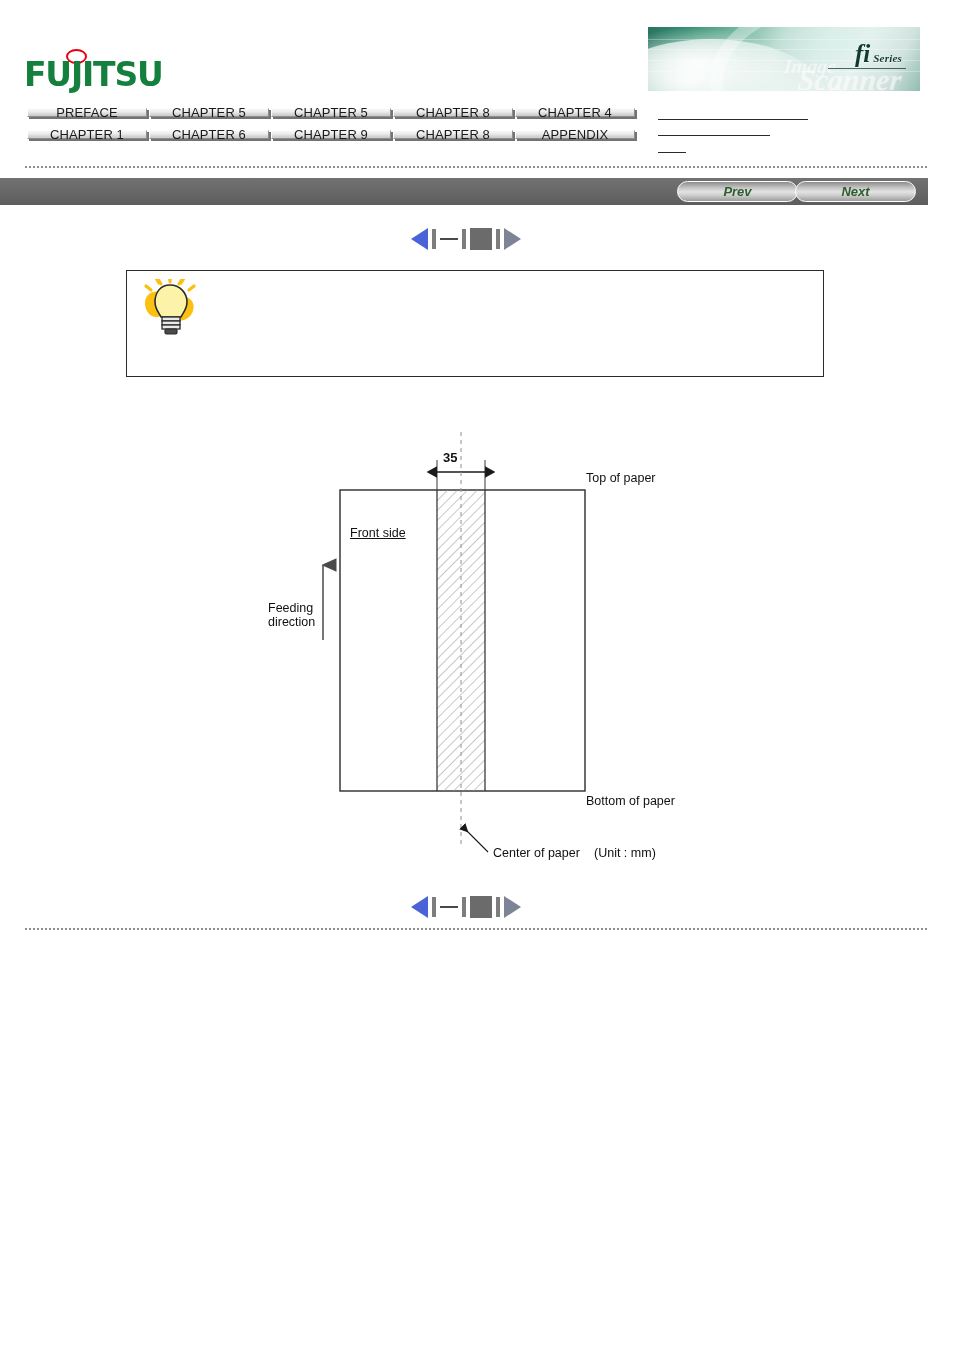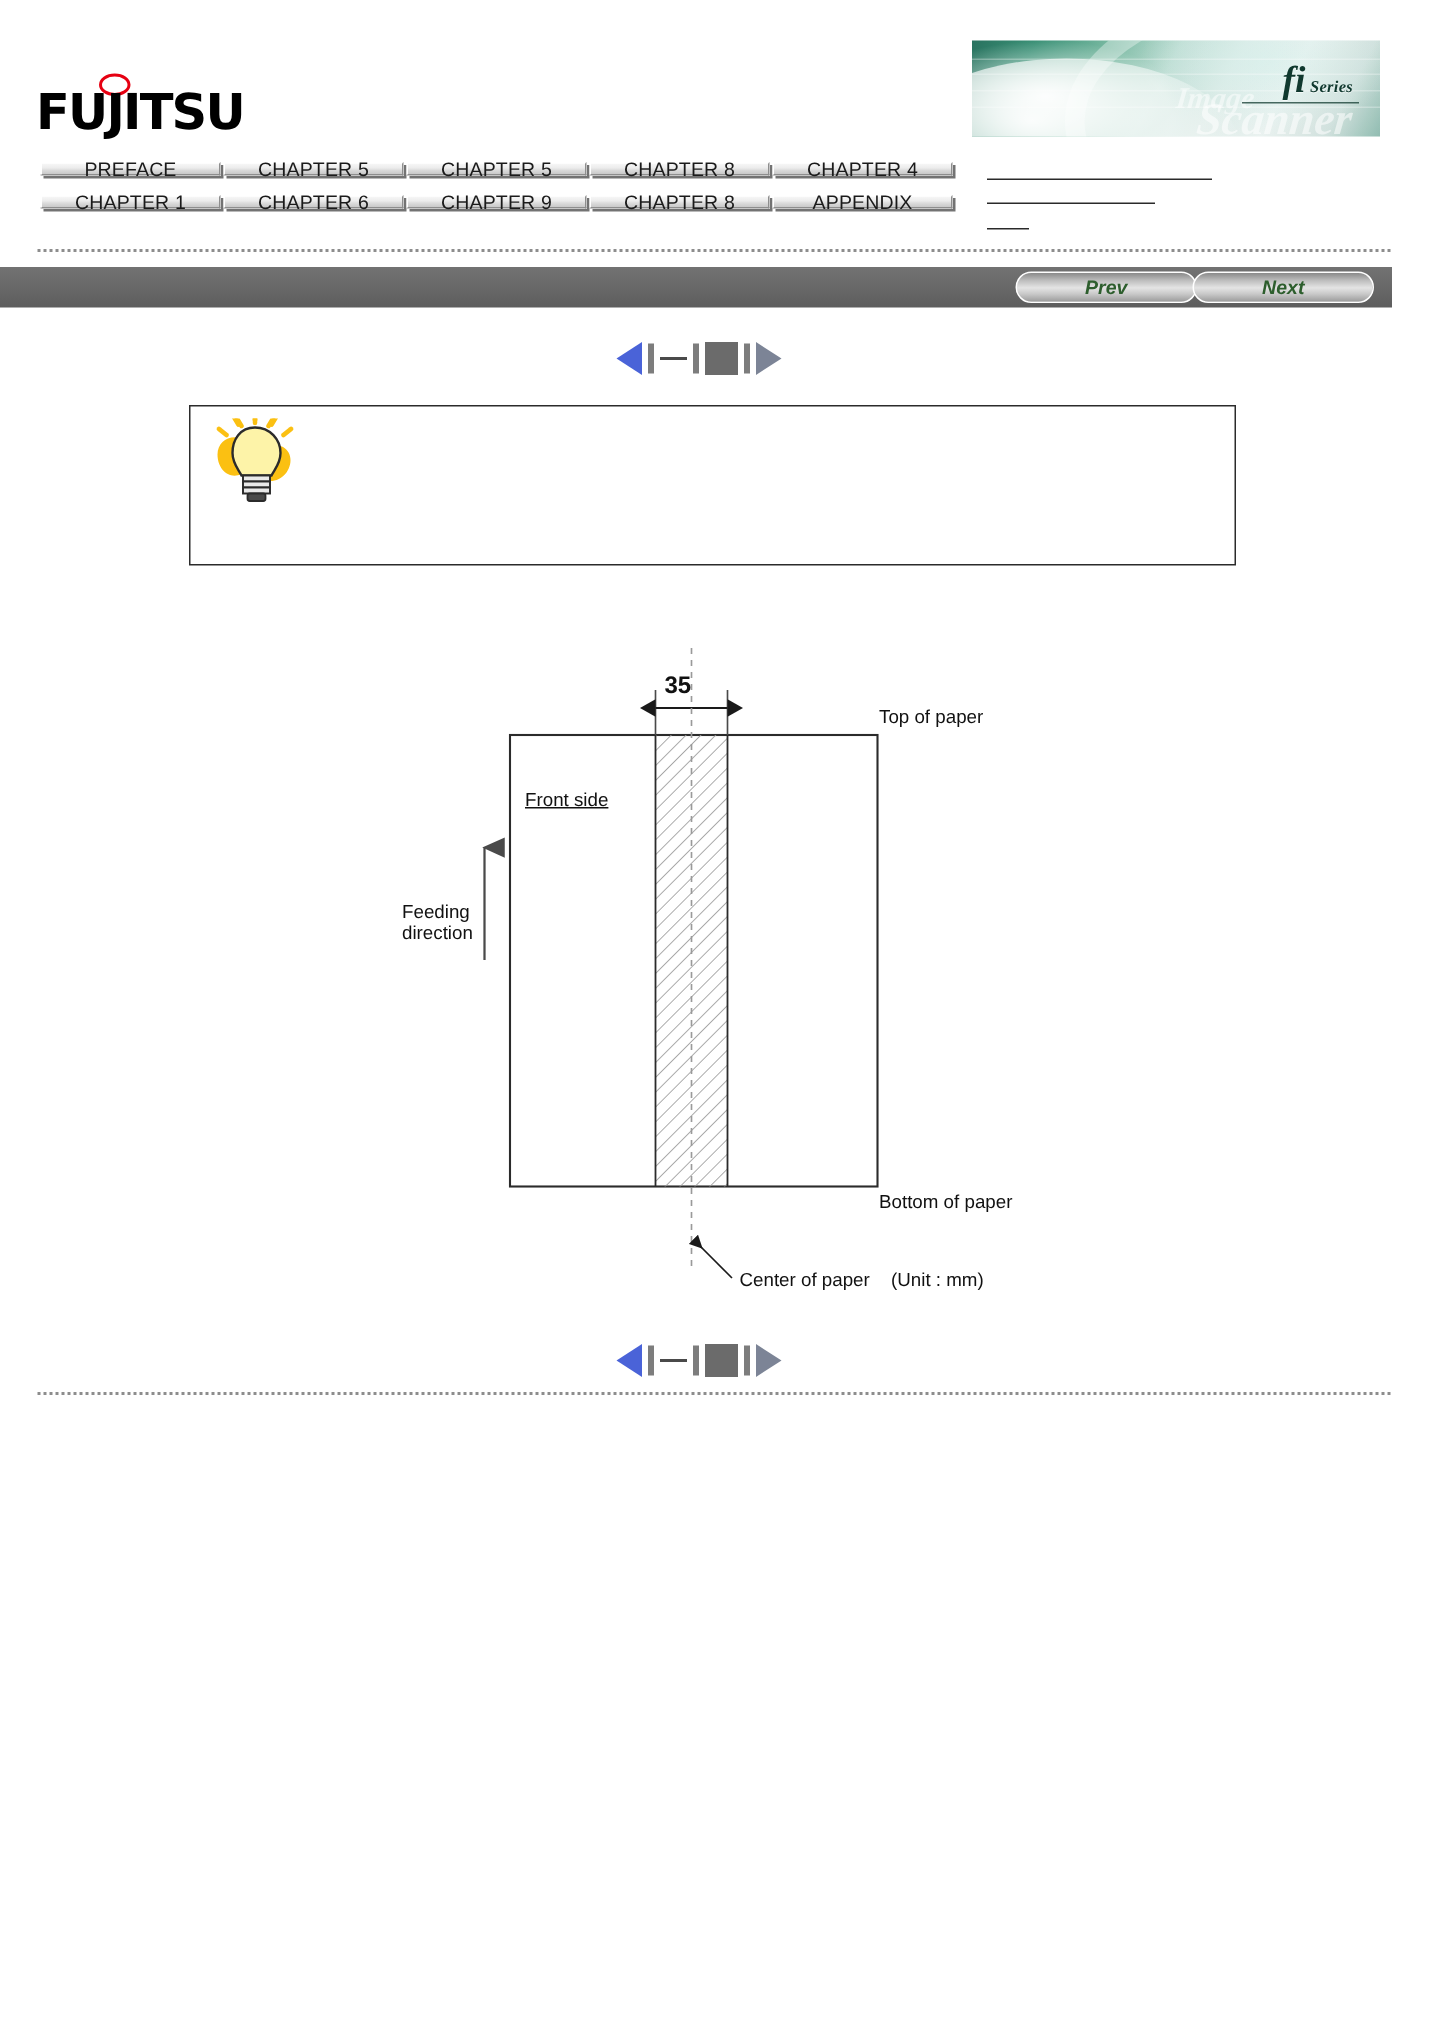--- a/index.html
+++ b/index.html
@@ -21,21 +21,21 @@
     position: absolute;
     left: 24px;
     top: 48px;
     width: 200px;
     height: 46px;
   }
   #fujitsu-logo .wordmark {
     font-family: "DejaVu Sans", sans-serif;
     font-weight: bold;
     font-size: 33px;
-    color: #000000;
+    color: #15803d;
     letter-spacing: -1.2px;
     line-height: 1;
     position: absolute;
     top: 10px;
     left: 0;
   }
   #fujitsu-logo .tilde {
     position: absolute;
     left: 42px;
     top: 1px;
@@ -399,21 +399,21 @@
     <line x1="207" y1="52" x2="255" y2="52" stroke="#1a1a1a" stroke-width="1.3" marker-start="url(#arrL)" marker-end="url(#arrR)"></line>
 
     <line x1="231" y1="12" x2="231" y2="425" stroke="#9a9a9a" stroke-width="1.1" stroke-dasharray="4,4"></line>
 
     <line x1="93" y1="220" x2="93" y2="145" stroke="#4a4a4a" stroke-width="1.5" marker-end="url(#arrUp)"></line>
 
     <line x1="258" y1="432" x2="233" y2="407" stroke="#1a1a1a" stroke-width="1.1" marker-end="url(#arrTip)"></line>
   </svg>
 
   
-  <div class="diag-label" style="left:213px; top:31px; font-weight:bold; font-size:16px;">35</div>
+  <div class="diag-label" style="left:213px; top:31px; font-weight:bold; font-size:13px;">35</div>
 
   <div class="diag-label" style="left:356px; top:51px;">Top of paper</div>
 
   <div class="diag-label" style="left:356px; top:374px;">Bottom of paper</div>
 
   <div class="diag-label" style="left:120px; top:106px;text-decoration:underline;">Front side</div>
 
   <div class="diag-label" style="left:38px; top:181px;">Feeding</div>
   <div class="diag-label" style="left:38px; top:195px;">direction</div>
 

